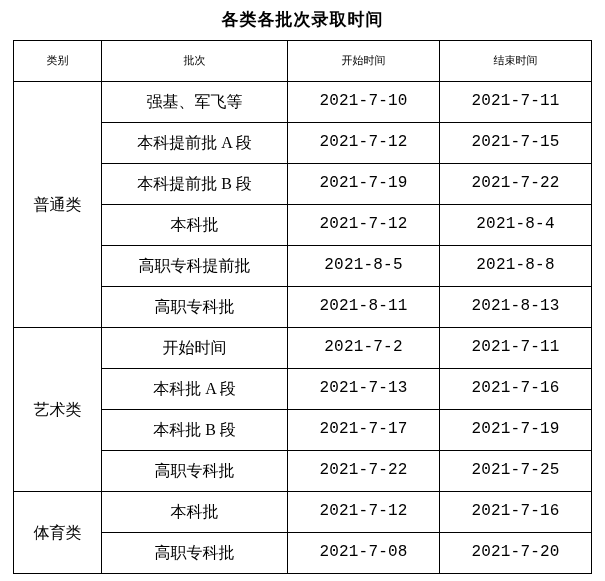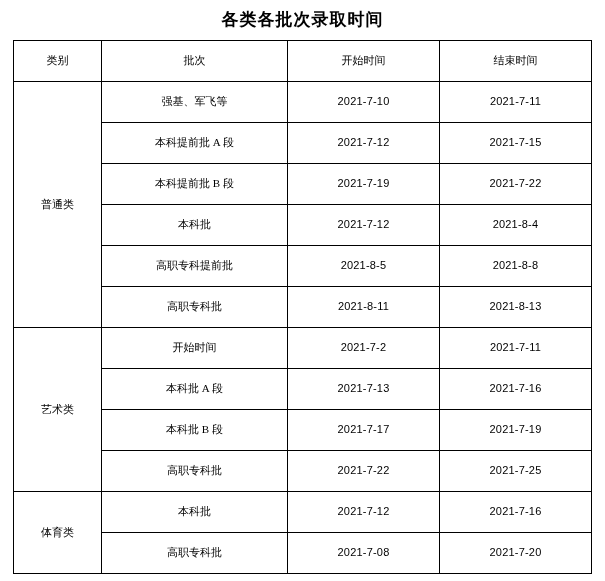--- a/index.html
+++ b/index.html
@@ -31,38 +31,38 @@
   table.sched {
     border-collapse: collapse;
     margin: 0 auto;
     width: 578px;
     table-layout: fixed;
   }
   table.sched td, table.sched th {
     border: 1px solid #000000;
     text-align: center;
     vertical-align: middle;
-    font-size: 11px;
+    font-size: 16px;
     font-weight: normal;
     padding: 0;
     height: 40px;
     line-height: 1.2;
   }
   table.sched th {
     font-size: 11px;
   }
   .col-cat { width: 88px; }
   .col-batch { width: 186px; }
   .col-start { width: 152px; }
   .col-end { width: 152px; }
   .cat-cell {
     font-size: 15px;
   }
   .num {
-    font-family: Liberation Sans, sans-serif;
+    font-family: Liberation Mono, monospace;
     letter-spacing: 0.2px;
   }
 </style>
 </head>
 <body>
 
 <div class="page">
 
   <div class="title">各类各批次录取时间</div>
 

